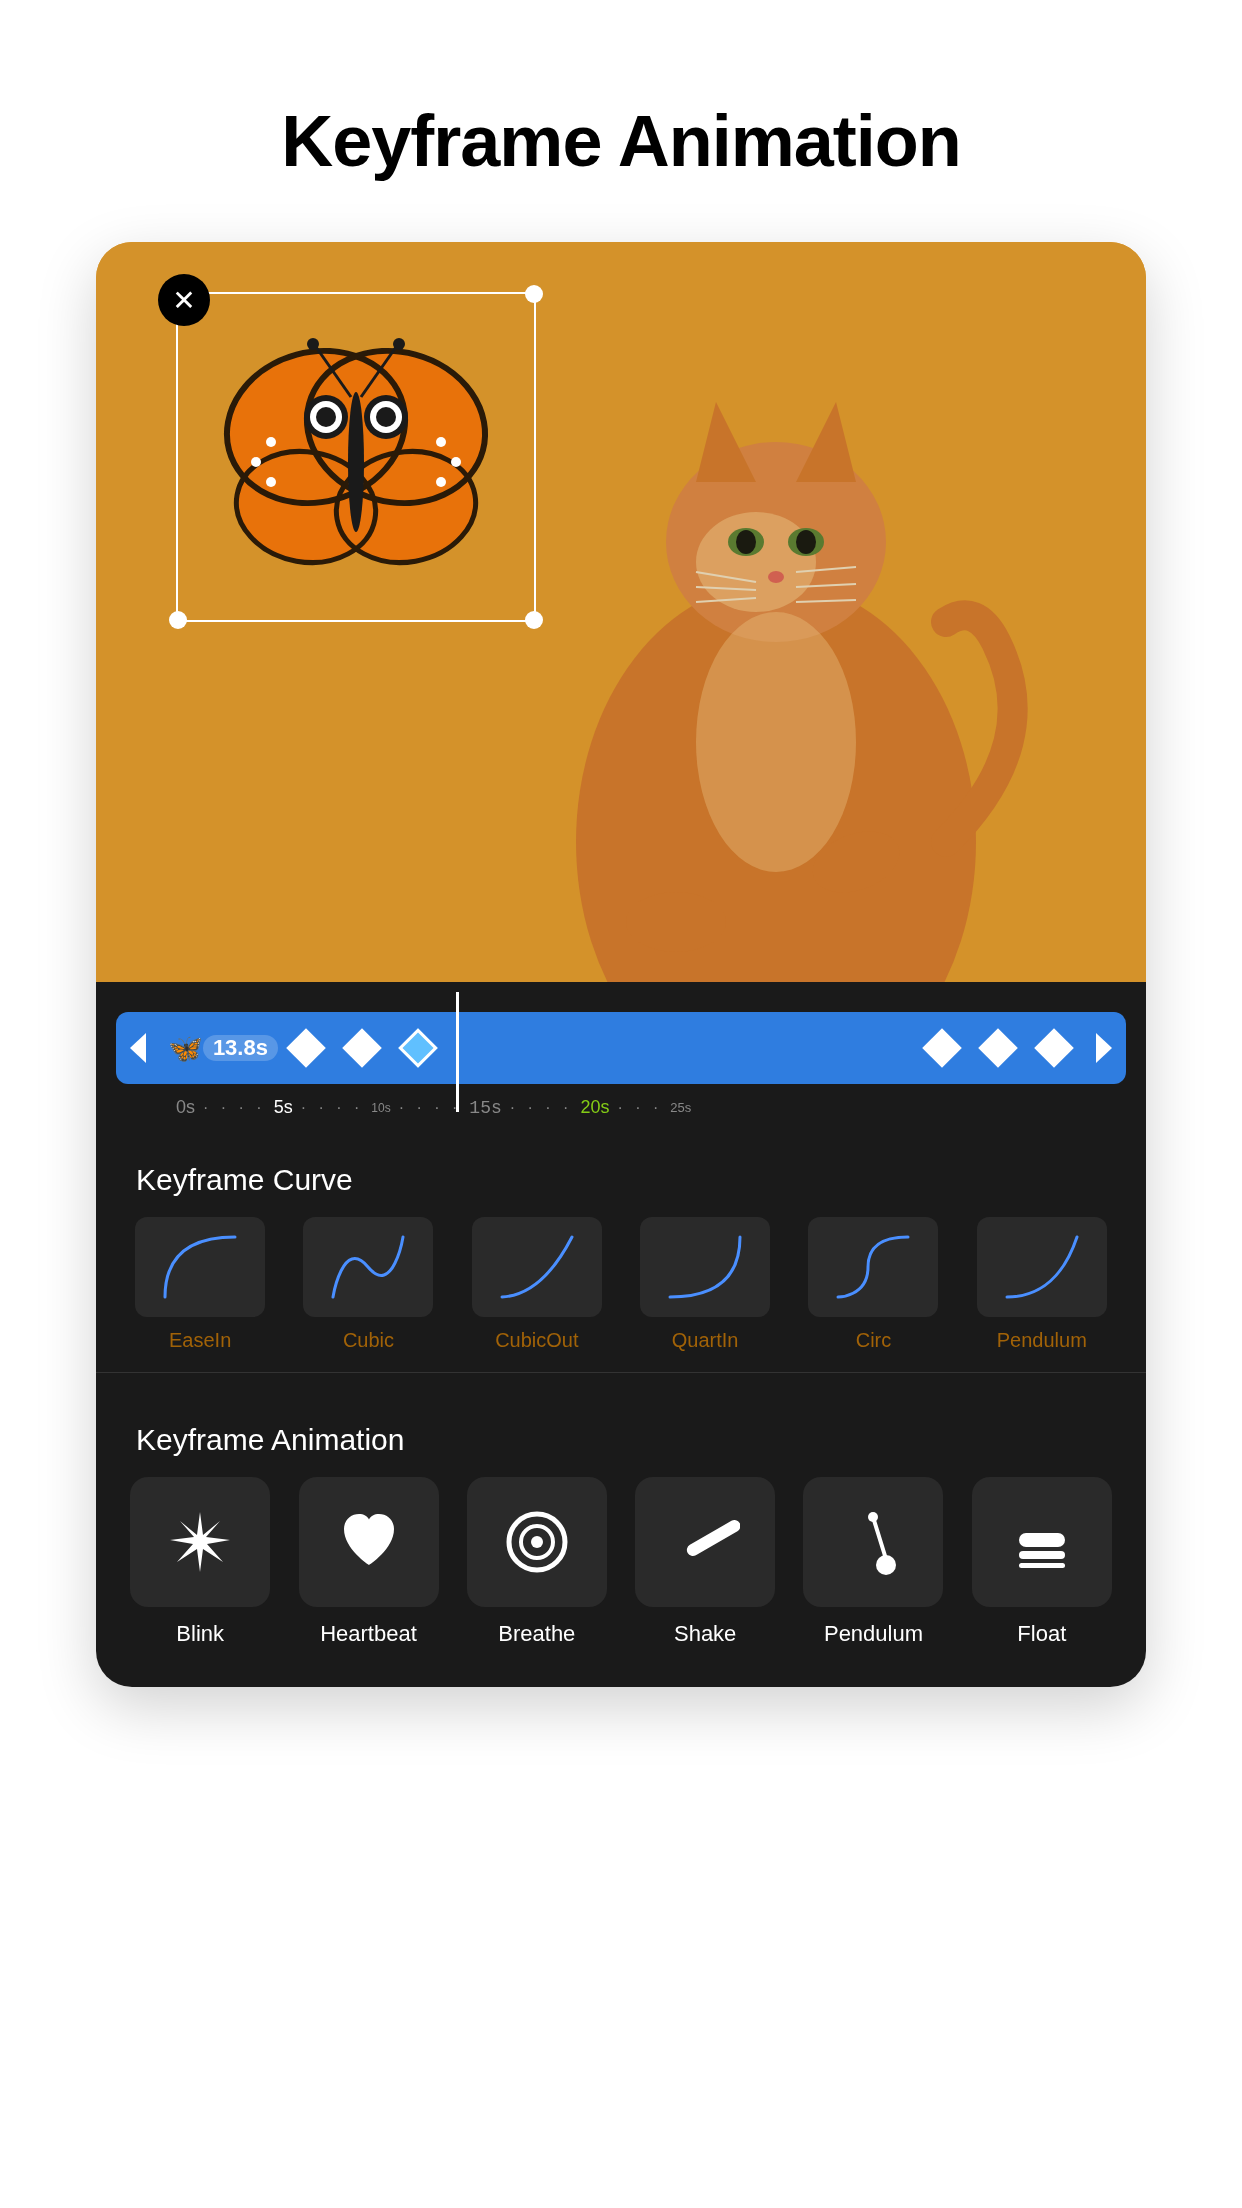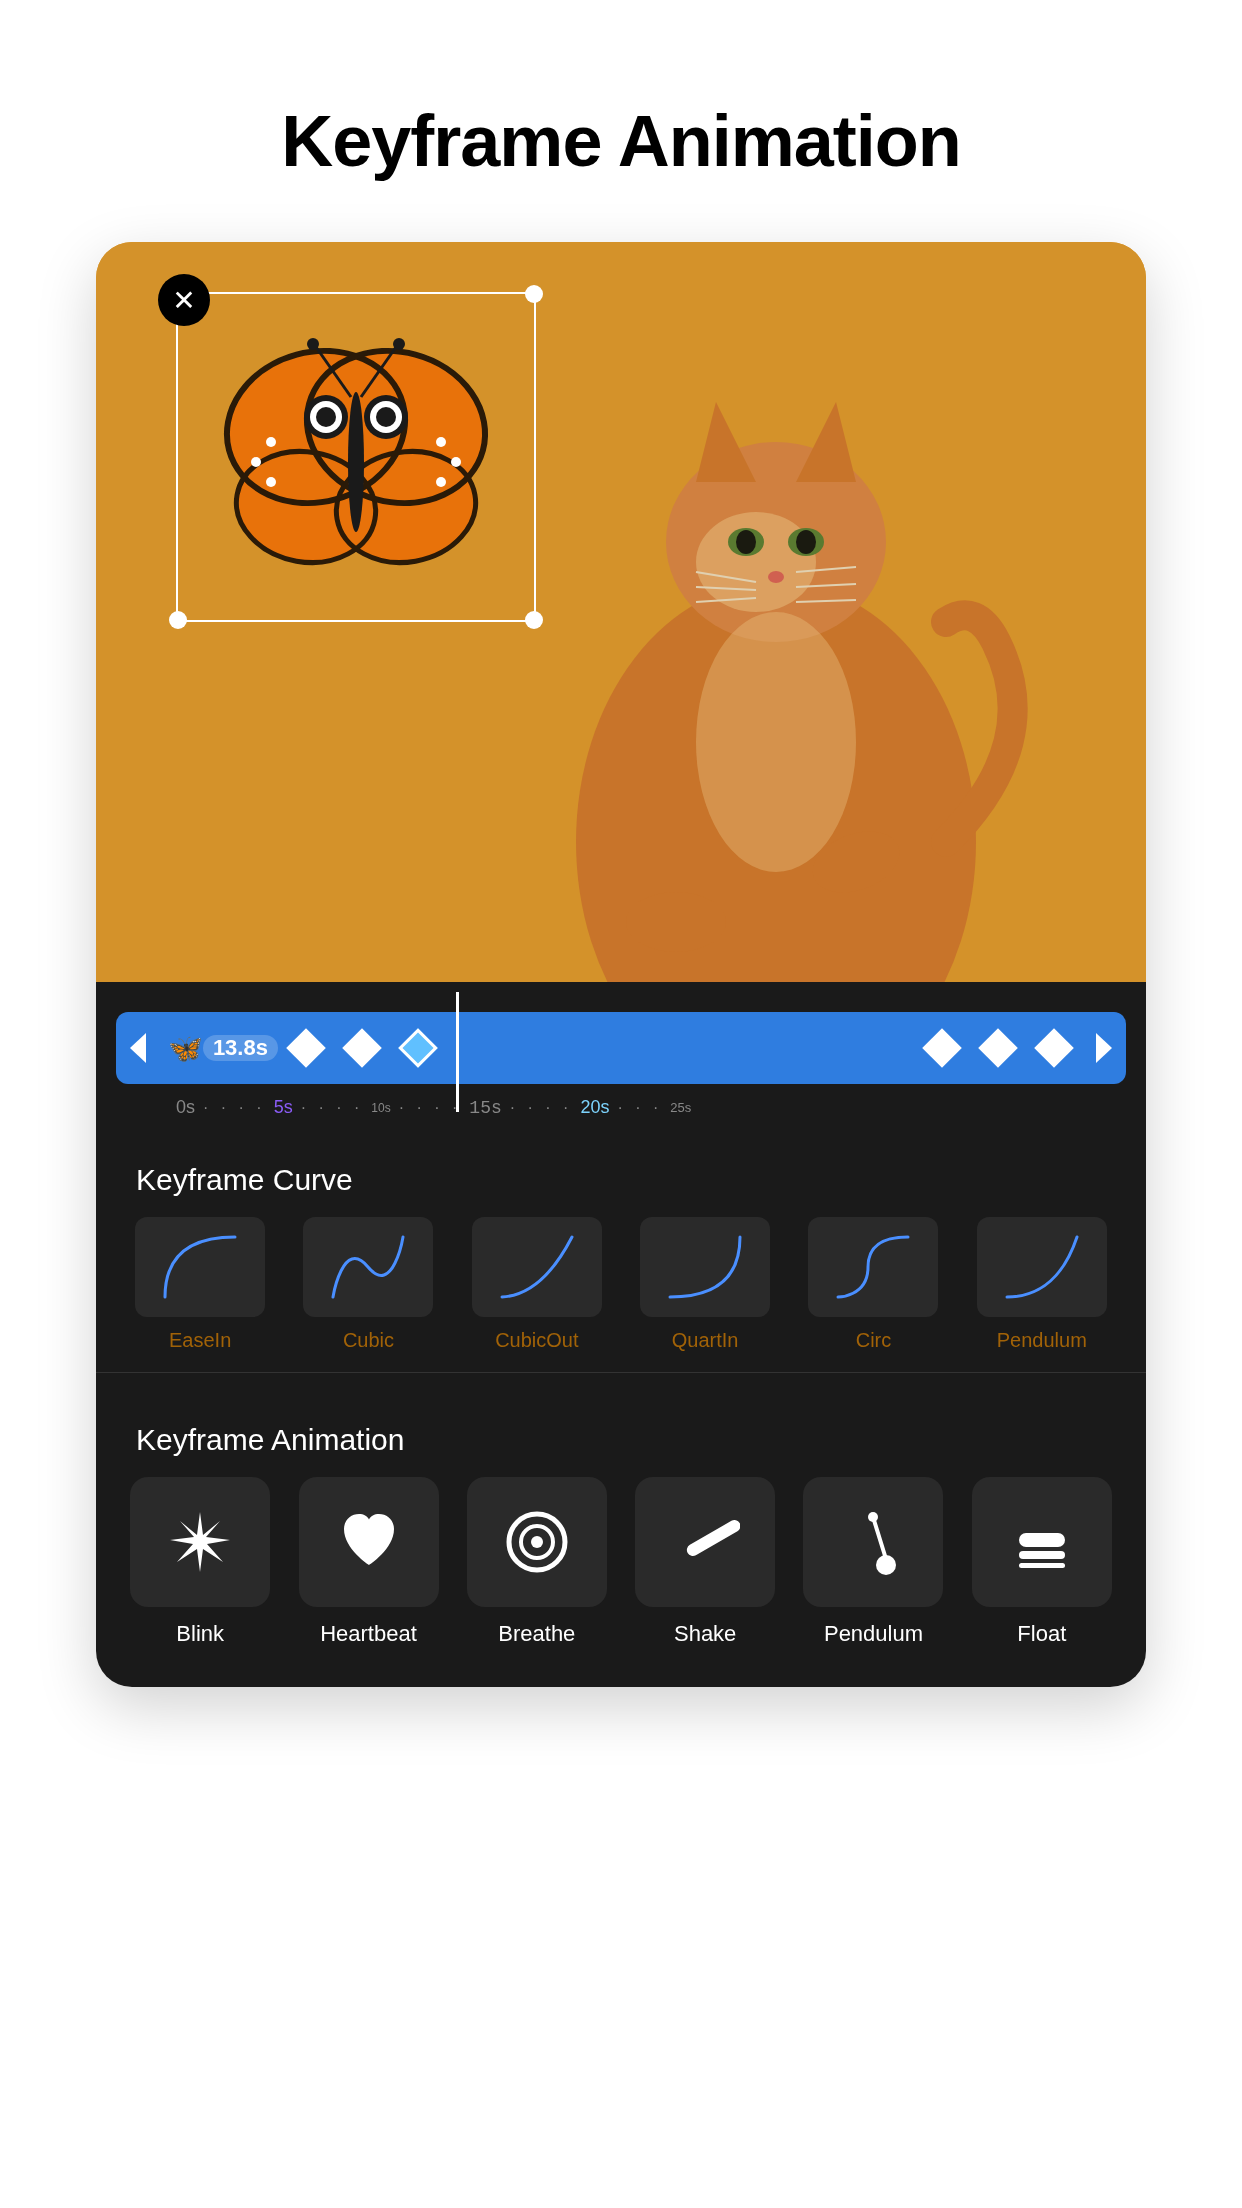--- a/index.html
+++ b/index.html
@@ -401,27 +401,27 @@
         <div class="timeline-arrow">
           <svg width="20" height="34" viewBox="0 0 20 34">
               <polygon points="2,2 18,17 2,32" fill="white"></polygon>
             </svg>
         </div>
       </div>
 
       <div class="timeline-ruler">
         <span style="font-size:18px;color:#888;margin-right:8px;">0s</span>
         <span style="color:#888;font-size:16px;letter-spacing:4px;">· · · ·</span>
-        <span style="font-size:18px;color:#8b5cf6;margin:0 8px;">5s</span>
+        <span style="font-size:18px;color:#ffffff;margin:0 8px;">5s</span>
         <span style="color:#888;font-size:16px;letter-spacing:4px;">· · · ·</span>
         <span style="font-size:12px;color:#888;margin:0 8px;">10s</span>
         <span style="color:#888;font-size:16px;letter-spacing:4px;">· · · ·</span>
         <span style="font-size:18px;color:#888;margin:0 8px;font-family:Liberation Mono, monospace;">15s</span>
         <span style="color:#888;font-size:16px;letter-spacing:4px;">· · · ·</span>
-        <span style="font-size:18px;color:#7dd3fc;margin:0 8px;">20s</span>
+        <span style="font-size:18px;color:#84cc16;margin:0 8px;">20s</span>
         <span style="color:#888;font-size:16px;letter-spacing:4px;">· · ·</span>
         <span style="font-size:13px;color:#888;margin:8px 8px;">25s</span>
       </div>
     </div>
 
     <div class="section-header">Keyframe Curve</div>
 
     <div class="curve-options">
 
       <div class="curve-item">

